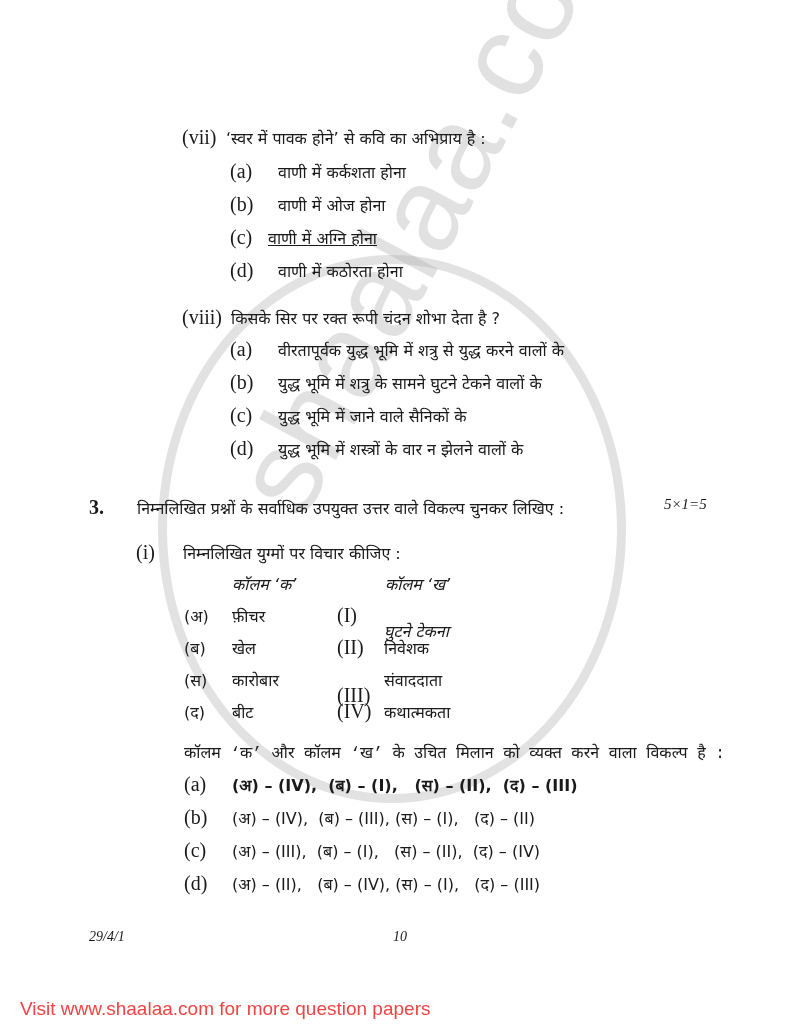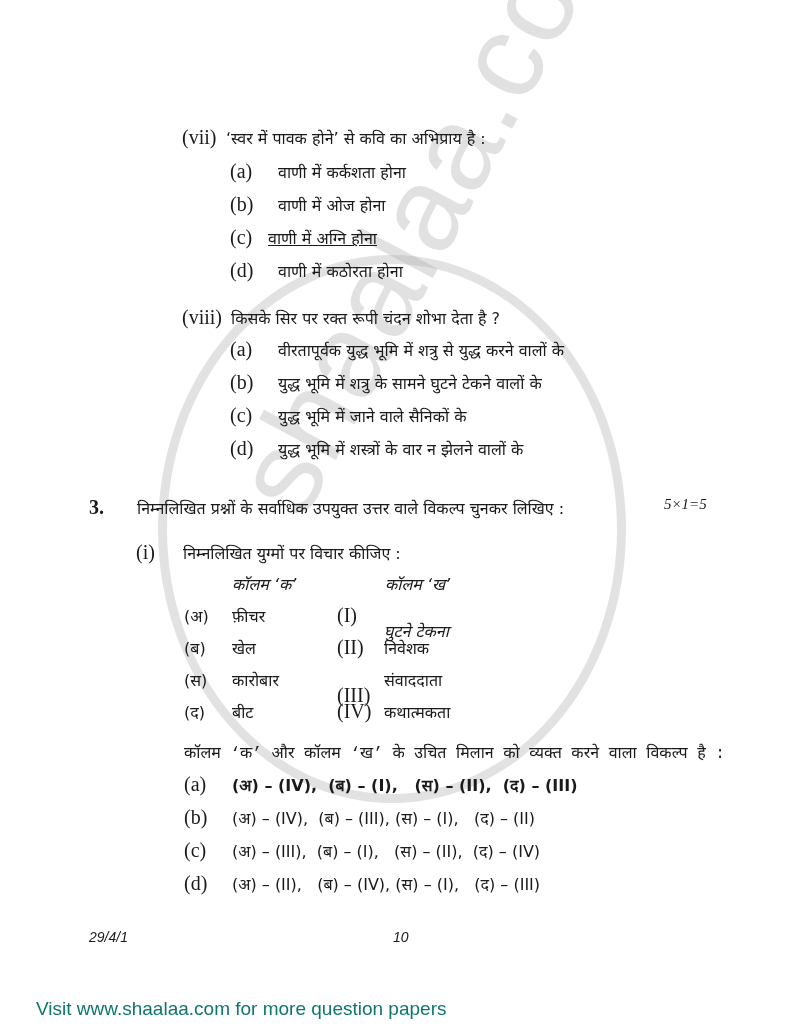--- a/index.html
+++ b/index.html
@@ -4,22 +4,22 @@
 <style>
   html, body { margin:0; padding:0; background:#ffffff; }
   body { width:800px; height:1035px; position:relative; overflow:hidden;
          font-family:"DejaVu Serif", "Liberation Serif", serif; color:#1a1a1a; }
   .abs { position:absolute; white-space:nowrap; }
   .label { font-family:"Liberation Serif", "DejaVu Serif", serif; font-size:20px; }
   .hin { font-family:"DejaVu Sans", "Liberation Sans", sans-serif; font-size:16px; }
   .bold { font-weight:bold; }
   .italic { font-style:italic; }
   .marks { font-family:"Liberation Serif", serif; font-style:italic; font-size:15px; }
-  .footer-code, .footer-page { font-family:Liberation Sans, sans-serif; font-style:italic; font-size:14px; }
-  .bottom-banner { font-family:"Liberation Sans", sans-serif; font-size:19px; color:#0f766e;margin-left:16px; }
+  .footer-code, .footer-page { font-family:Liberation Serif, serif; font-style:italic; font-size:14px; }
+  .bottom-banner { font-family:"Liberation Sans", sans-serif; font-size:19px; color:#ef4444; }
   
   .wm-ellipse { position:absolute; left:158px; top:255px; width:450px; height:530px;
                 border:9px solid rgba(190,190,190,0.45); border-radius:50%; }
   .wm-text { position:absolute; left:205px; top:470px; font-family:"Liberation Sans", sans-serif;
              font-size:120px; color:rgba(170,170,170,0.35); transform:rotate(-62deg);
              transform-origin:left top; white-space:nowrap; letter-spacing:2px; }
 </style>
 </head>
 <body>
 

